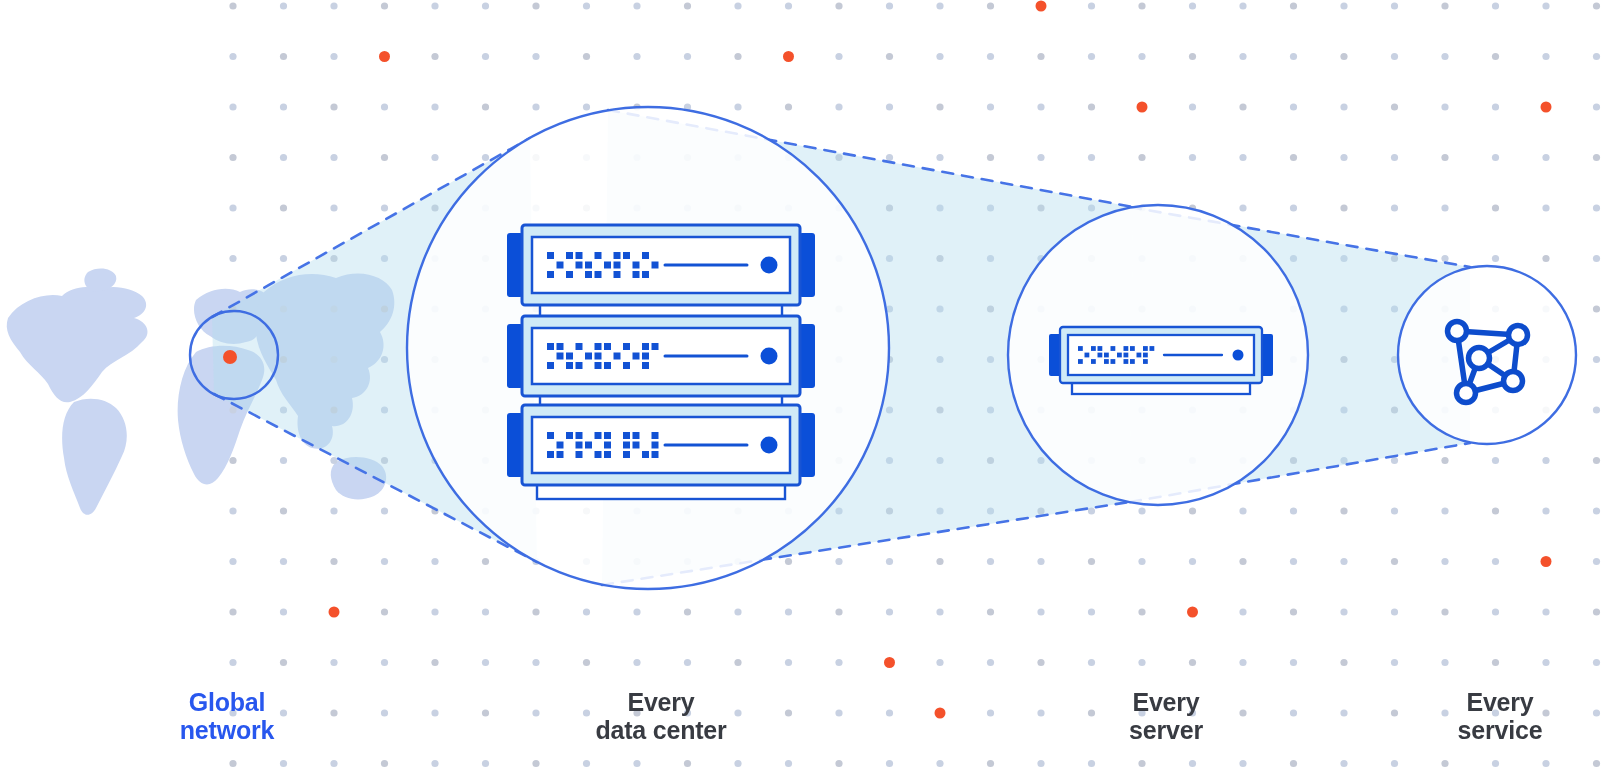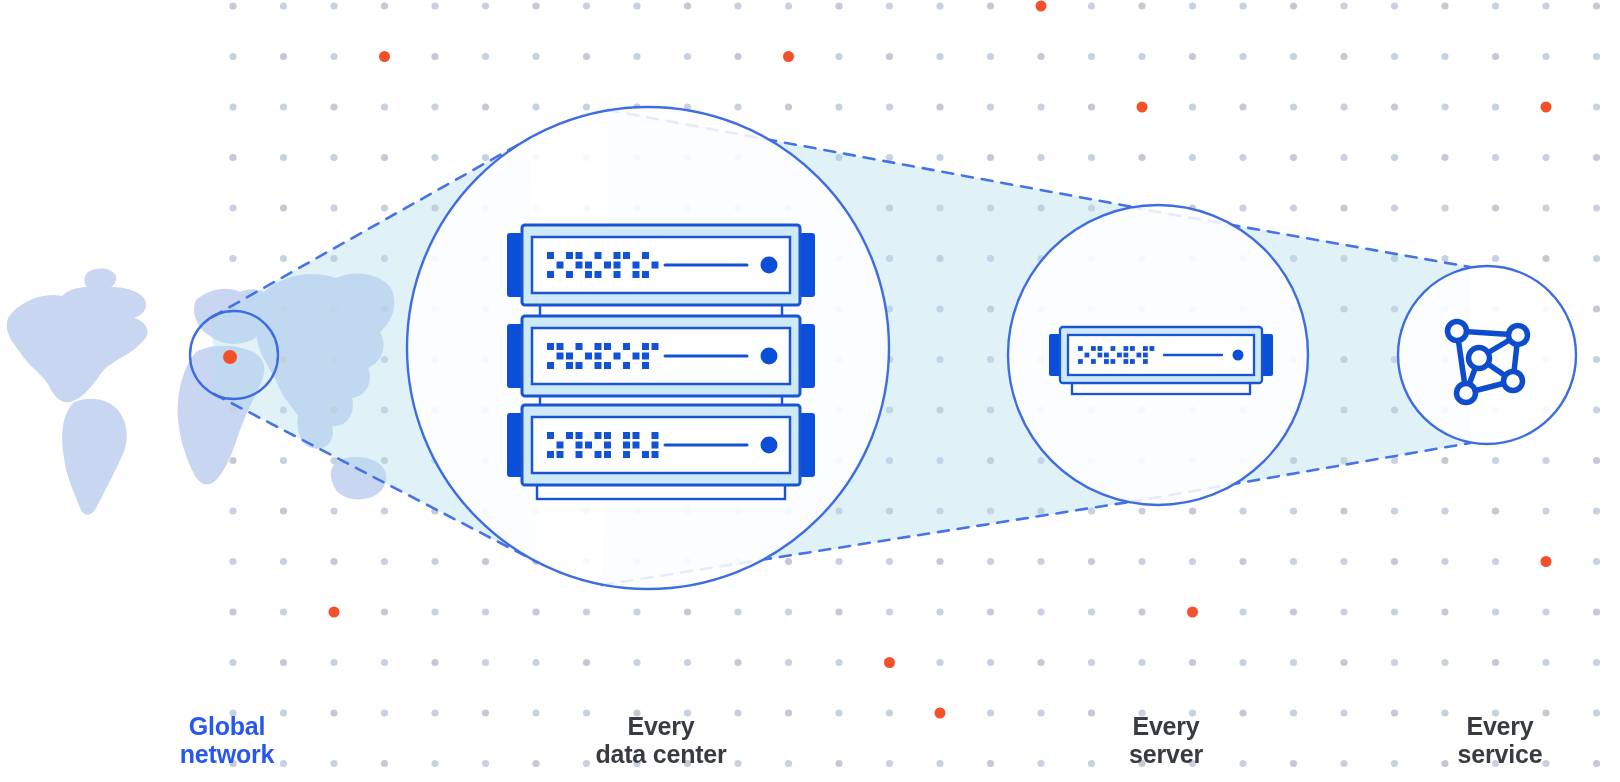--- a/index.html
+++ b/index.html
@@ -1,21 +1,21 @@
 <!DOCTYPE html>
 <html style="--background: #ffffff; --dot: #c8d1e2; --dot_alt: #c4c9d5; --orange: #f4512b; --map: #c9d6f2; --beam: rgba(180,221,238,0.42); --circle_stroke: #3e6de2; --guide_stroke: #4673e6; --server_stroke: #1854d4; --server_fill: #cfeaf7; --server_tab: #0b4fd8; --server_detail: #1252d4; --icon_blue: #0d4ccc; --label_dark: #383b42; --label_blue: #2857ee;"><head>
 <meta charset="utf-8">
 <style>
   html,body{margin:0;padding:0;background:#fff;}
   #stage{position:relative;width:1620px;height:782px;background:var(--background,#fff);
          overflow:hidden;font-family:"Liberation Sans",sans-serif;}
   #scene{position:absolute;left:0;top:0;}
   .stage-label{position:absolute;transform:translateX(-50%);text-align:center;
                font-weight:700;font-size:25px;line-height:1.12;letter-spacing:-0.2px;
-               white-space:pre-line;color:var(--label_dark);margin-top:24px;}
+               white-space:pre-line;color:var(--label_dark);}
   
   .map{fill:var(--map);}
   .beam{fill:var(--beam);}
   .guide{stroke:var(--guide_stroke);stroke-width:2.6;stroke-dasharray:11 9;
          stroke-linecap:round;fill:none;}
   .c-stroke{fill:none;stroke:var(--circle_stroke);stroke-width:2.4;}
   .c-fill{fill:rgba(255,255,255,0.86);stroke:var(--circle_stroke);stroke-width:2.4;}
   .srv-body{fill:var(--server_fill);stroke:var(--server_stroke);stroke-width:3;}
   .srv-panel{fill:#fff;stroke:var(--server_stroke);stroke-width:2.5;}
   .srv-conn{fill:#fff;stroke:var(--server_stroke);stroke-width:2.4;}

